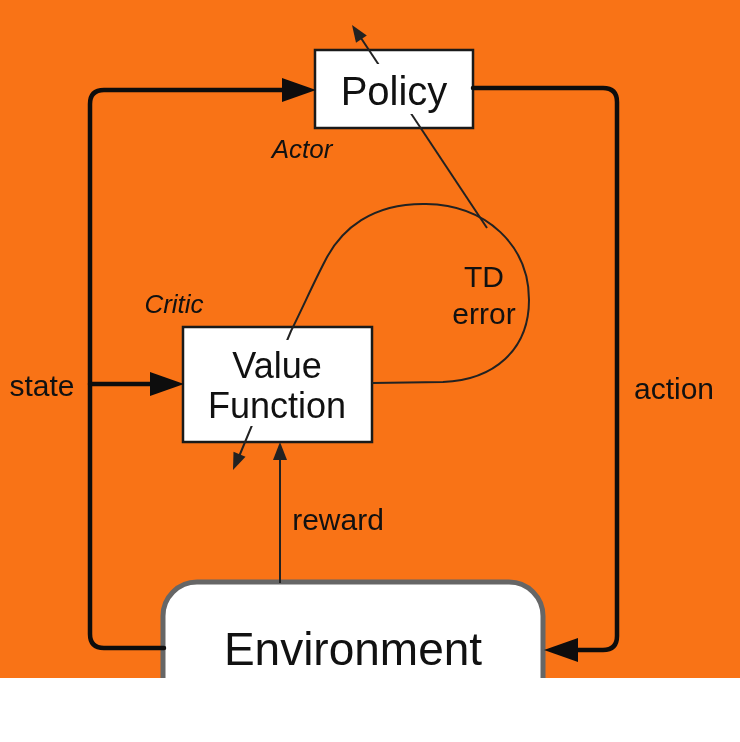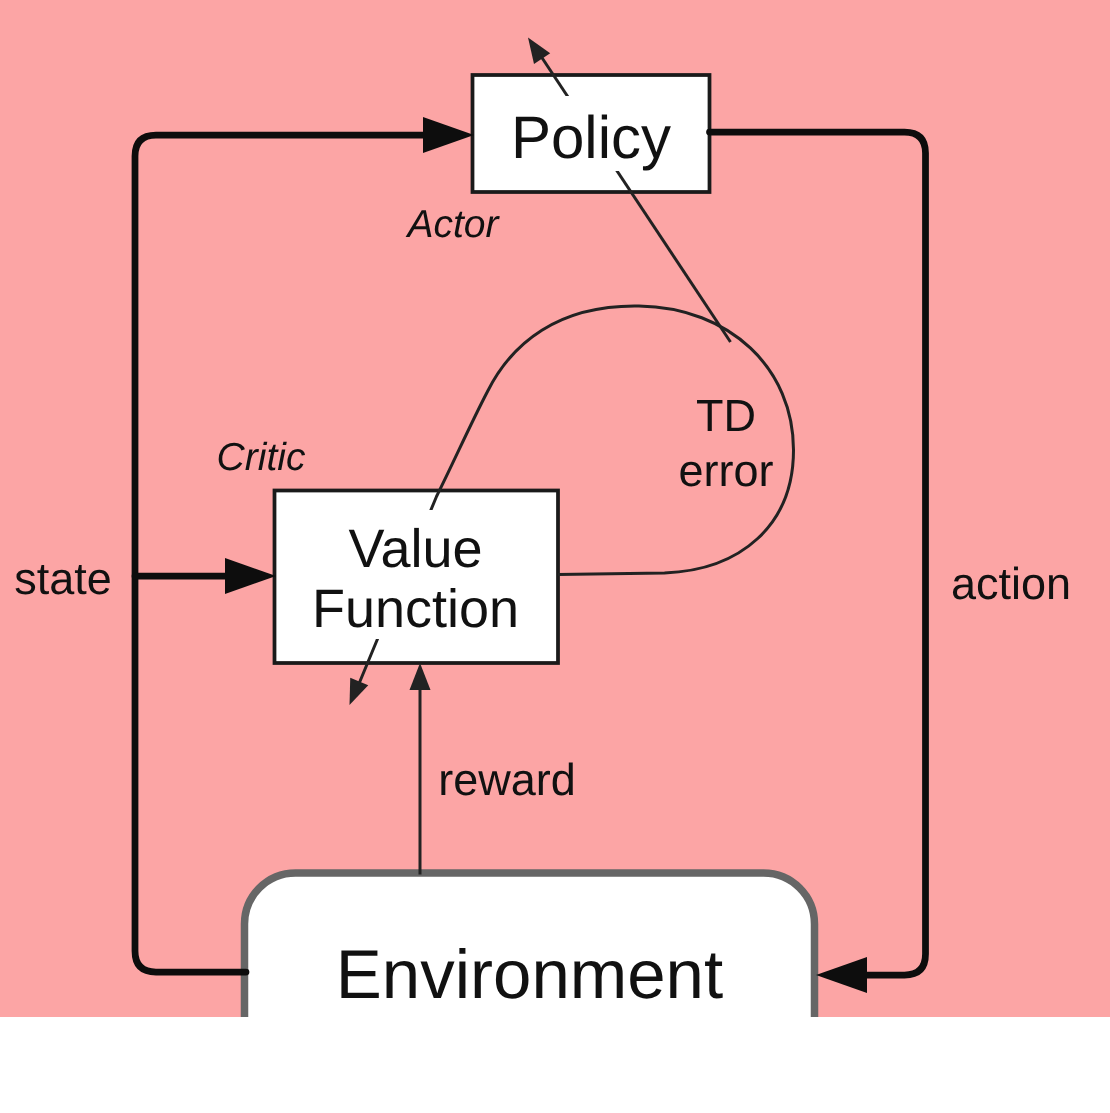--- a/index.html
+++ b/index.html
@@ -1,20 +1,20 @@
 <!DOCTYPE html>
 <html><head>
 <meta charset="utf-8">
 <style>
   html, body { margin: 0; padding: 0; background: #ffffff; }
   .canvas {
     position: relative;
     width: 740px;
     height: 678px;
-    background: #fca5a5;
+    background: #f97316;
     overflow: hidden;
   }
   svg text {
     font-family: "Liberation Sans", sans-serif;
     fill: #111111;
   }
   .node-label   { font-size: 40px; }
   .vf-label     { font-size: 36px; }
   .env-label    { font-size: 46px; }
   .edge-label   { font-size: 30px; }

